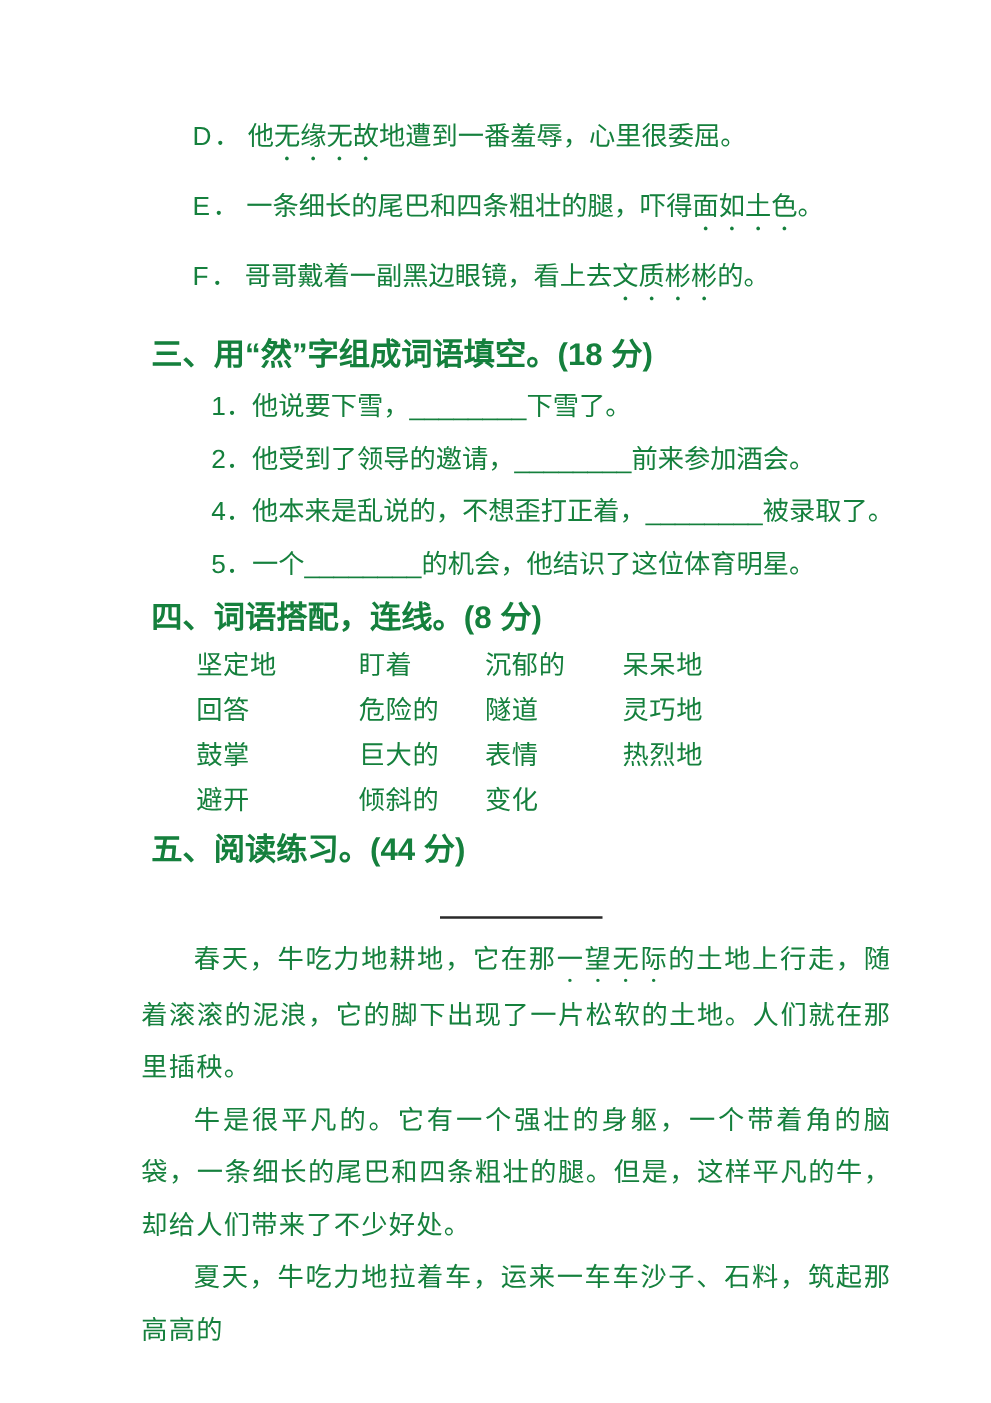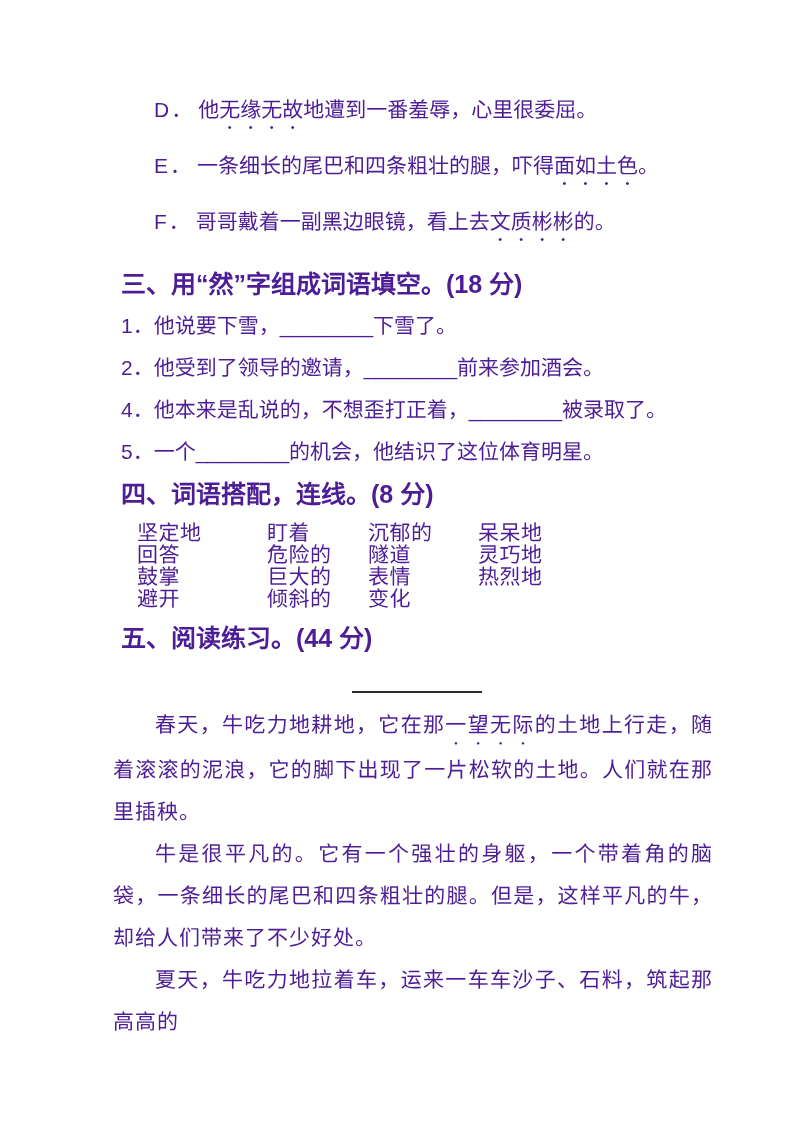--- a/index.html
+++ b/index.html
@@ -4,21 +4,21 @@
 <style>
   html, body { margin: 0; padding: 0; background: #ffffff; }
   .page {
     position: relative;
     width: 793px;
     height: 1122px;
     box-sizing: border-box;
     background: #ffffff;
     padding: 98px 80px 0 121px;
     font-family: "Liberation Sans", sans-serif;
-    color: #4c1d95;
+    color: #15803d;
     font-size: 21px;
     overflow: hidden;
   }
   
   .choices { margin-left: 33px; }
   .choice-line {
     line-height: 22px;
     margin-bottom: 21px;
     white-space: nowrap;
   }
@@ -34,31 +34,32 @@
   .sec-heading {
     font-size: 25px;
     font-weight: bold;
     line-height: 23px;
     margin: 0 0 0 0;
   }
   .sec3-heading { margin-top: 28px; }
   .sec4-heading { margin-top: 14px; }
   .sec5-heading { margin-top: 17px; }
   
-  .fill-items { margin-top: 19px; }
+  .fill-items { margin-top: 19px; margin-left: 48px; }
   .fill-item {
     line-height: 22px;
     margin-bottom: 20px;
     white-space: nowrap;
   }
   
   .match-grid {
     display: grid;
     grid-template-columns: 130px 101px 110px 1fr;
-    margin: 16px 0 0 16px;
+    margin: 16px 0 0 36px;
+    row-gap: 14px;
     line-height: 22px;
   }
   .match-word { letter-spacing: 0.5px; }
   
   .title-blank {
     width: 130px;
     height: 0;
     border-bottom: 2px solid #2a2a2a;
     margin: 41px auto 5px auto;
   }

